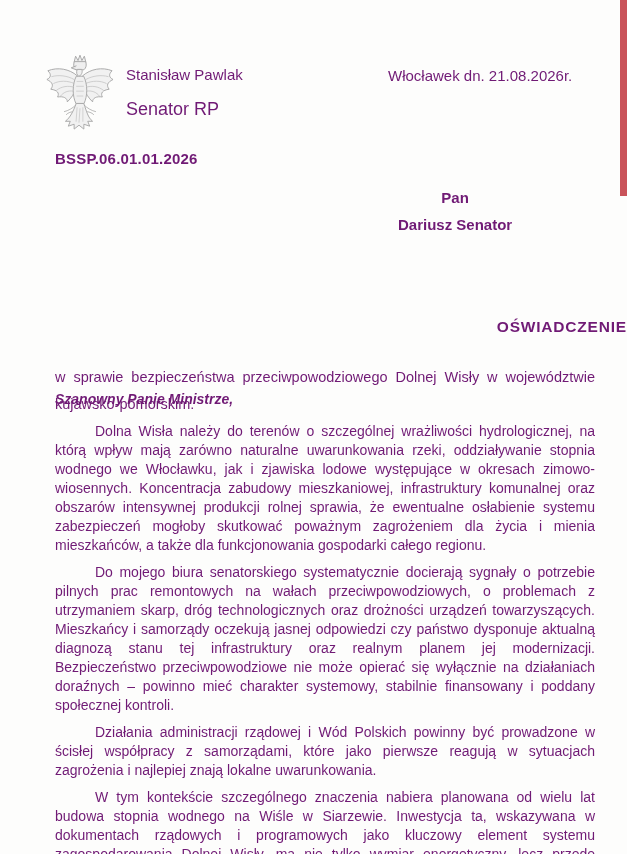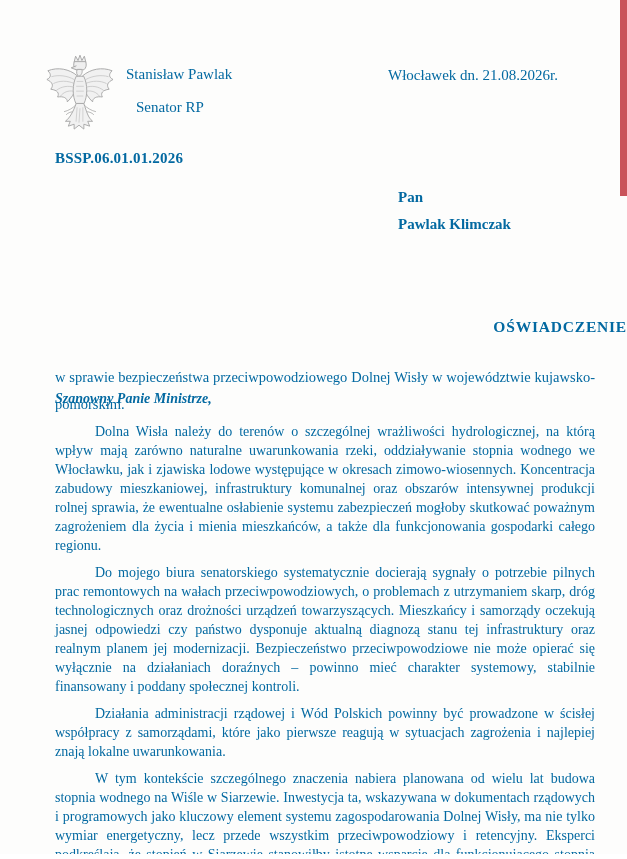--- a/index.html
+++ b/index.html
@@ -6,22 +6,22 @@
   html, body {
     margin: 0;
     padding: 0;
     background: #ffffff;
   }
   .page {
     position: relative;
     width: 627px;
     height: 854px;
     background: #fdfdfc;
-    font-family: Liberation Serif, serif;
-    color: #0369a1;
+    font-family: Liberation Sans, sans-serif;
+    color: #701a75;
     overflow: hidden;
   }
   .accent-bar {
     position: absolute;
     top: 0;
     right: 0;
     width: 7px;
     height: 196px;
     background: #c9535a;
   }
@@ -33,23 +33,23 @@
     height: 90px;
   }
   .sender-name {
     position: absolute;
     left: 126px;
     top: 66px;
     font-size: 15px;
   }
   .sender-title {
     position: absolute;
-    left: 136px;
+    left: 126px;
     top: 99px;
-    font-size: 15px;
+    font-size: 18px;
   }
   .place-date {
     position: absolute;
     left: 388px;
     top: 67px;
     font-size: 15px;
   }
   .reference {
     position: absolute;
     left: 55px;
@@ -60,20 +60,21 @@
   }
   .recipient {
     position: absolute;
     left: 398px;
     top: 184px;
     font-size: 15px;
     font-weight: bold;
   }
   .recipient div {
     line-height: 27px;
+    text-align: center;
   }
   .doc-title {
     position: absolute;
     left: 0;
     top: 318px;
     width: 100%;
     text-align: right;
     font-size: 15.5px;
     font-weight: bold;
     letter-spacing: 0.8px;
@@ -148,21 +149,21 @@
 
   <div class="sender-name">Stanisław Pawlak</div>
   <div class="sender-title">Senator RP</div>
 
   <div class="place-date">Włocławek dn. 21.08.2026r.</div>
 
   <div class="reference">BSSP.06.01.01.2026</div>
 
   <div class="recipient">
     <div>Pan</div>
-    <div>Pawlak Klimczak</div>
+    <div>Dariusz Senator</div>
   </div>
 
   <div class="doc-title">OŚWIADCZENIE</div>
 
   <div class="subject">w sprawie bezpieczeństwa przeciwpowodziowego Dolnej Wisły w województwie kujawsko-pomorskim.</div>
 
   <div class="salutation">Szanowny Panie Ministrze,</div>
 
   <div class="body-text">
     <p>Dolna Wisła należy do terenów o szczególnej wrażliwości hydrologicznej, na którą wpływ mają zarówno naturalne uwarunkowania rzeki, oddziaływanie stopnia wodnego we Włocławku, jak i zjawiska lodowe występujące w okresach zimowo-wiosennych. Koncentracja zabudowy mieszkaniowej, infrastruktury komunalnej oraz obszarów intensywnej produkcji rolnej sprawia, że ewentualne osłabienie systemu zabezpieczeń mogłoby skutkować poważnym zagrożeniem dla życia i mienia mieszkańców, a także dla funkcjonowania gospodarki całego regionu.</p>

